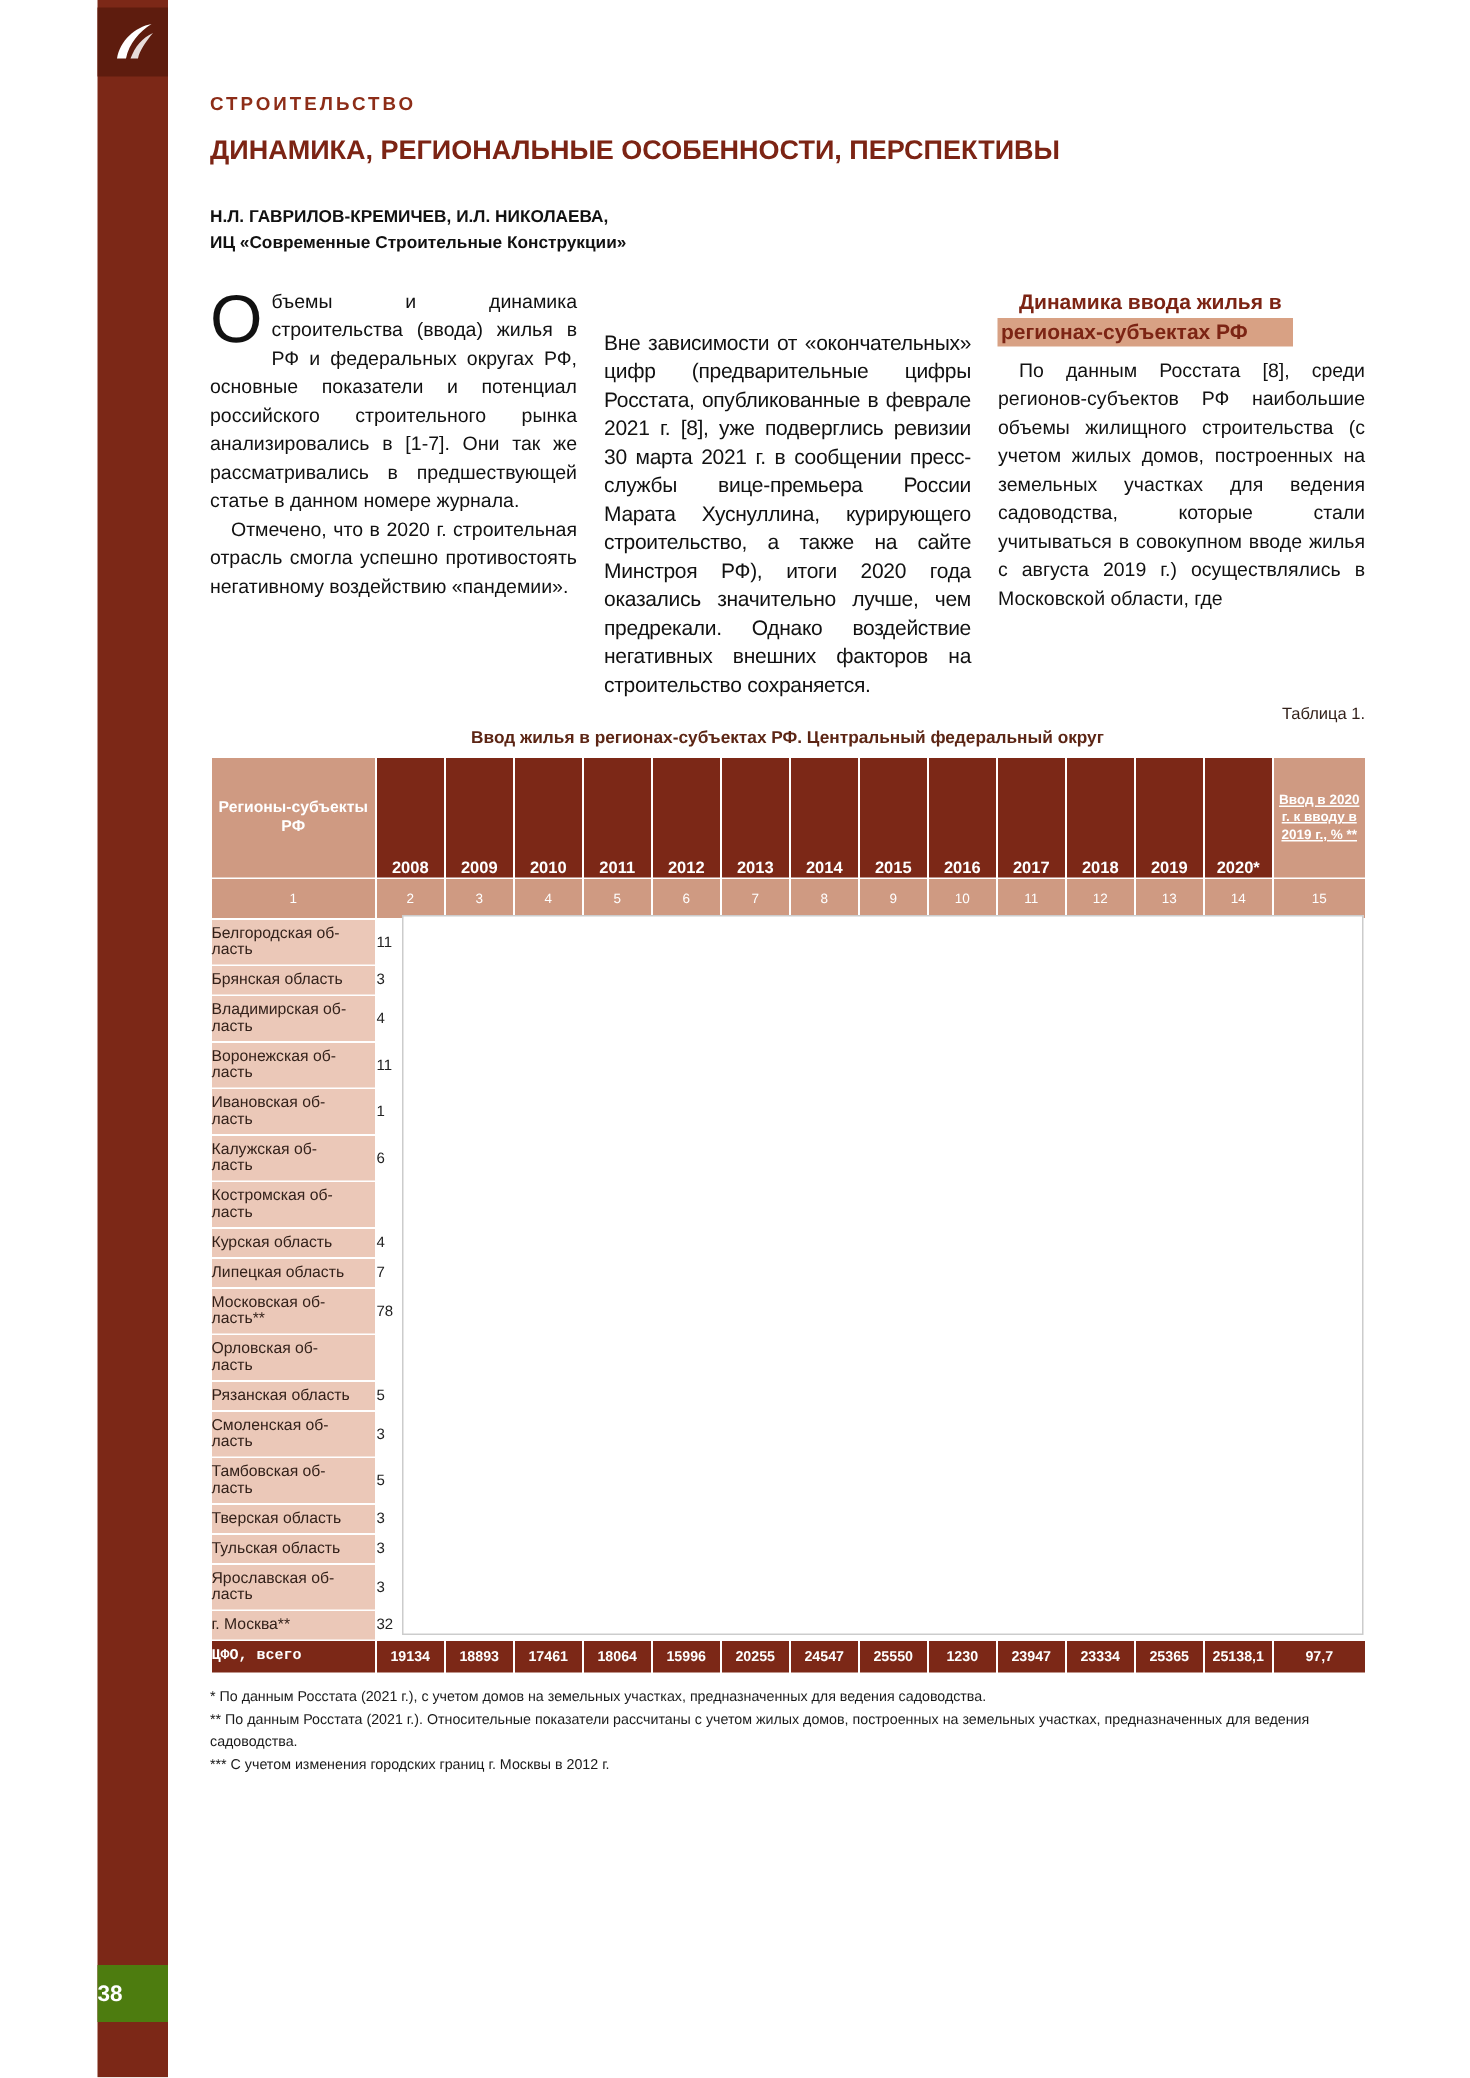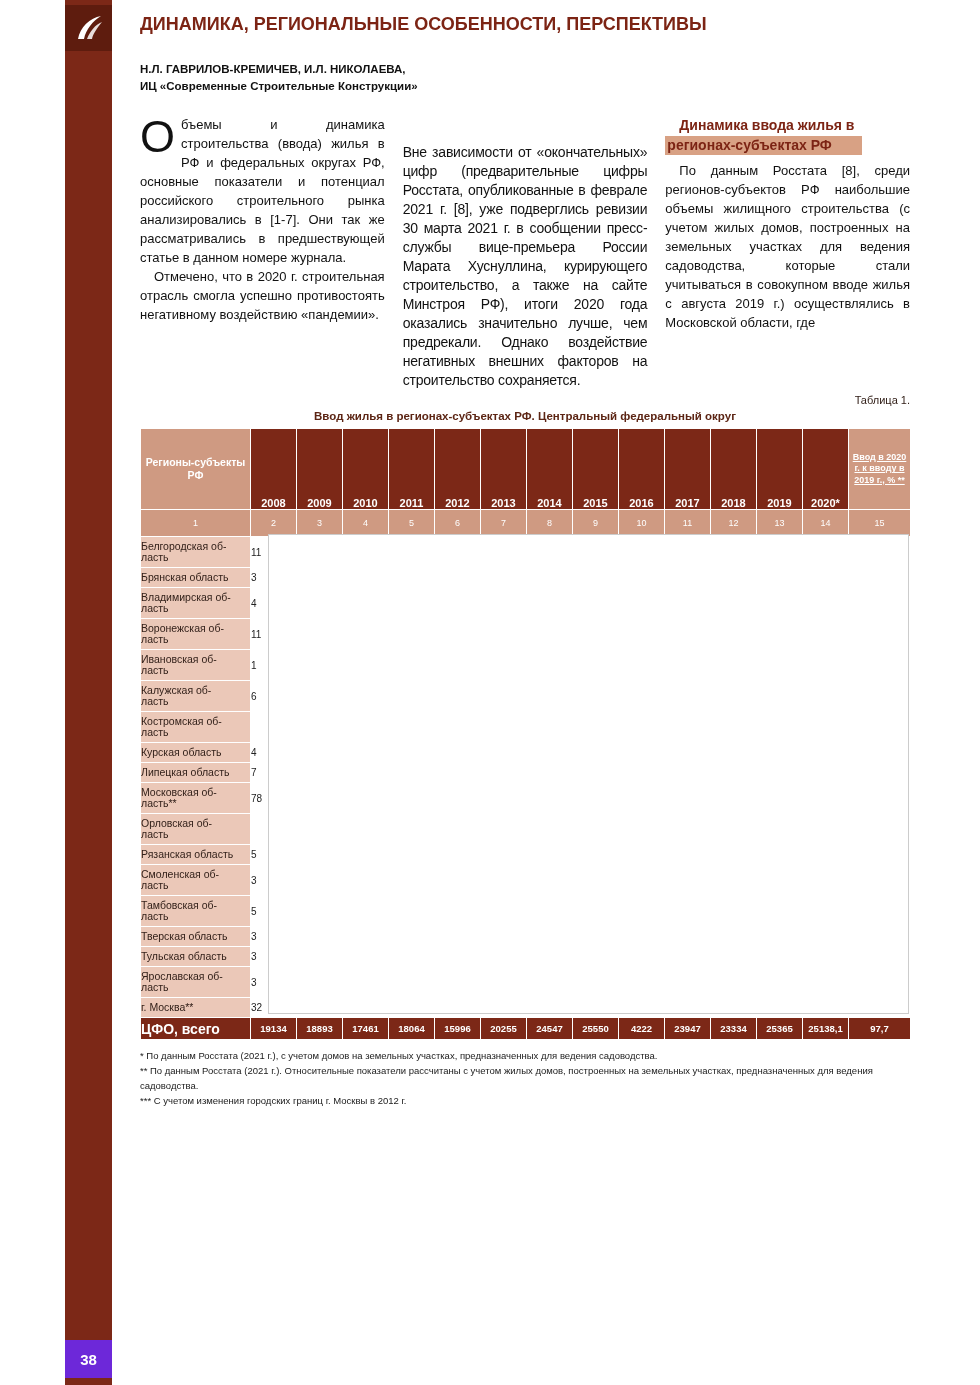--- a/index.html
+++ b/index.html
@@ -2,22 +2,22 @@
 <html><head>
 <meta charset="utf-8">
 <style>
   html,body { margin:0; padding:0; background:#ffffff; }
   .page { position:relative; width:980px; height:1385px; background:#fff;
           font-family:"Liberation Sans", sans-serif; overflow:hidden; }
 
   .side-band { position:absolute; left:65px; top:0; width:47px; height:1385px; background:#7c2817; }
   .logo-box  { position:absolute; left:65px; top:5px; width:47px; height:46px; background:#5e1c0e;
                display:flex; align-items:center; justify-content:center; }
-  .page-num-box { position:absolute; left:65px; top:1340px; width:47px; height:38px; background:#6d28d9;
-               color:#fff; font-weight:bold; font-size:15px; display:flex; align-items:center; justify-content:center; }
+  .page-num-box { position:absolute; left:65px; top:1310px; width:47px; height:38px; background:#4d7c0f;
+               color:#fff; font-weight:bold; font-size:15px; display:flex; align-items:center; }
   .footer-line { position:absolute; left:140px; top:1396px; font-size:12.5px; font-weight:bold;
                color:#7c2817; letter-spacing:0.4px; }
 
   .content { position:absolute; left:140px; top:0; width:770px; }
 
   .section-label { margin-top:62px; font-size:12.5px; font-weight:bold; color:#8d2d18; letter-spacing:2px; }
   .title    { margin:44px 0 0 0; font-size:32px; line-height:42px; font-weight:bold; color:#7c2414;
               letter-spacing:0.5px; white-space:nowrap; }
   .subtitle { margin:14px 0 0 0; font-size:18px; font-weight:bold; color:#7c2414; white-space:nowrap; }
   .authors  { margin-top:26px; font-size:11.5px; font-weight:bold; color:#111; line-height:17px; }
@@ -48,21 +48,21 @@
   .num-cell  { background:#cf9a82; color:#fff; font-size:9px; text-align:center; height:26px; vertical-align:middle; }
 
   .row-tall  { height:31px; }
   .row-short { height:20px; }
   .cell-region  { background:#ebc8b8; color:#33211a; font-size:10.5px; line-height:11.5px;
                   padding:2px 3px 2px 5px; vertical-align:middle; white-space:pre-line; }
   .cell-partial { background:#fff; font-size:10px; color:#222; text-align:left; padding-left:2px; vertical-align:middle; }
   .cell-data    { background:#fff; }
 
   .row-total { height:22px; }
-  .cell-total-label { background:#7c2817; color:#fff; font-weight:bold; font-size:14px; padding-left:5px; vertical-align:middle; }
+  .cell-total-label { background:#7c2817; color:#fff; font-weight:bold; font-size:10px; padding-left:5px; vertical-align:middle;font-family:Liberation Mono, monospace; }
   .cell-total       { background:#7c2817; color:#fff; font-weight:bold; font-size:9.5px; text-align:center; vertical-align:middle; }
 
   .data-overlay { position:absolute; left:128px; top:106px; width:641px; height:480px;
                   background:#fff; border:1px solid #cccccc; box-sizing:border-box; z-index:2; }
 
   .footnotes { margin-top:8px; font-size:9.5px; color:#1a1a1a; line-height:15px; }
   .fn { margin:0; }
 </style>
 </head>
 <body>
@@ -79,20 +79,21 @@
   </div>
 
   <div class="page-num-box">
     <span>38</span>
   </div>
 
   <div class="footer-line">ССК ▪ «ФАСАДНЫЕ СИСТЕМЫ» ▪ № 1 (51) 2021</div>
 
   <div class="content">
 
+    <div class="section-label">СТРОИТЕЛЬСТВО</div>
 
 
     <h2 class="subtitle">ДИНАМИКА, РЕГИОНАЛЬНЫЕ ОСОБЕННОСТИ, ПЕРСПЕКТИВЫ</h2>
 
     <div class="authors">
       <div>Н.Л. ГАВРИЛОВ-КРЕМИЧЕВ, И.Л. НИКОЛАЕВА,</div>
       <div>ИЦ «Современные Строительные Конструкции»</div>
     </div>
 
     <div class="cols">
@@ -493,21 +494,21 @@
             <tr class="row-total">
               <td class="cell-total-label">ЦФО, всего</td>
               <td class="cell-total">19134</td>
               <td class="cell-total">18893</td>
               <td class="cell-total">17461</td>
               <td class="cell-total">18064</td>
               <td class="cell-total">15996</td>
               <td class="cell-total">20255</td>
               <td class="cell-total">24547</td>
               <td class="cell-total">25550</td>
-              <td class="cell-total">4222</td>
+              <td class="cell-total">1230</td>
               <td class="cell-total">23947</td>
               <td class="cell-total">23334</td>
               <td class="cell-total">25365</td>
               <td class="cell-total">25138,1</td>
               <td class="cell-total">97,7</td>
             </tr>
           </tbody>
       </table>
       <div class="data-overlay"></div>
     </div>

